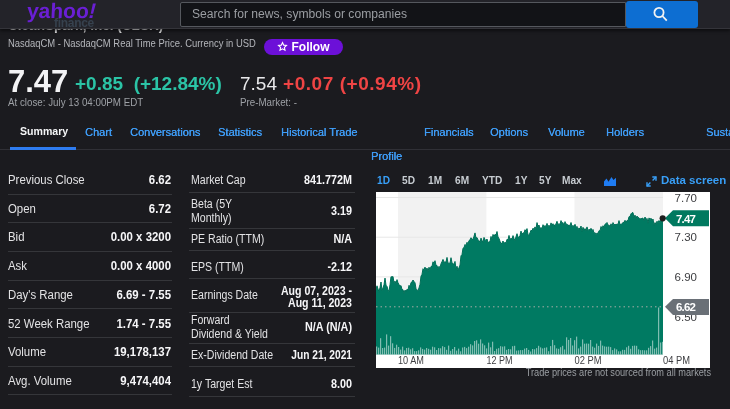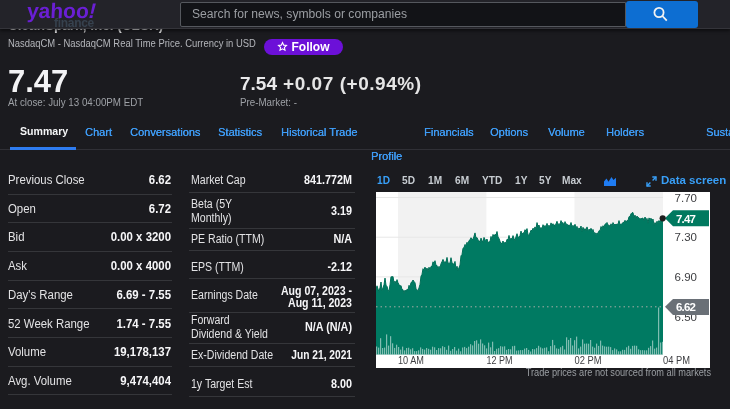--- a/index.html
+++ b/index.html
@@ -18,23 +18,24 @@
       <circle cx="9" cy="7.5" r="4.6" fill="none" stroke="#f2f2f2" stroke-width="1.8"></circle>
       <line x1="12.4" y1="11" x2="16.8" y2="15.6" stroke="#f2f2f2" stroke-width="1.8"></line>
     </svg>
 <div class="ab" style="top:36.95px;font-size:11.5px;line-height:13.5px;color:#b4b6bb;font-weight:400;left:8.0px;transform:scaleX(0.82);transform-origin:0 50%;">NasdaqCM - NasdaqCM Real Time Price. Currency in USD</div>
 <div class="ab" style="left:264px;top:38.5px;width:79px;height:16.5px;background:#6c10d8;border-radius:9px"></div>
 <svg class="ab" style="left:277px;top:41px" width="11" height="11" viewBox="0 0 24 24">
       <path d="M12 3.5l2.6 5.6 6.1.7-4.5 4.2 1.2 6-5.4-3-5.4 3 1.2-6-4.5-4.2 6.1-.7z" fill="none" stroke="#fff" stroke-width="2.4"></path>
     </svg>
 <div class="ab" style="top:40.00px;font-size:12px;line-height:14px;color:#ffffff;font-weight:700;left:291.5px;">Follow</div>
 <div class="ab" style="top:65.80px;font-size:31px;line-height:31px;color:#f3f3f5;font-weight:700;left:8.0px;">7.47</div>
+<div class="ab" style="top:73.90px;font-size:19px;line-height:19px;color:#2bc4a6;font-weight:700;left:75.0px;">+0.85&nbsp; (+12.84%)</div>
 <div class="ab" style="top:95.55px;font-size:11.5px;line-height:13.5px;color:#9ea1a6;font-weight:400;left:8.0px;transform:scaleX(0.85);transform-origin:0 50%;">At close: July 13 04:00PM EDT</div>
-<div class="ab" style="top:73.90px;font-size:19px;line-height:19px;color:#e9e9eb;font-weight:700;left:240.0px;">7.54</div>
-<div class="ab" style="top:73.90px;font-size:19px;line-height:19px;color:#e5e5e5;font-weight:700;left:283.0px;letter-spacing:.55px;">+0.07 (+0.94%)</div>
+<div class="ab" style="top:73.90px;font-size:19px;line-height:19px;color:#e9e9eb;font-weight:400;left:240.0px;">7.54</div>
+<div class="ab" style="top:73.90px;font-size:19px;line-height:19px;color:#ef4444;font-weight:700;left:283.0px;letter-spacing:.55px;">+0.07 (+0.94%)</div>
 <div class="ab" style="top:95.55px;font-size:11.5px;line-height:13.5px;color:#9ea1a6;font-weight:400;left:240.0px;transform:scaleX(0.85);transform-origin:0 50%;">Pre-Market: -</div>
 <div class="ab" style="left:0;top:118px;width:730px;height:32px;border-bottom:1px solid #303036"></div>
 <div class="ab" style="left:10px;top:146.5px;width:66px;height:3px;background:#2e7cf0"></div>
 <div class="ab" style="top:125.25px;font-size:11.5px;line-height:13.5px;color:#f5f6f7;font-weight:700;left:20.0px;transform:scaleX(0.92);transform-origin:0 50%;">Summary</div>
 <div class="ab" style="top:125.50px;font-size:11px;line-height:13px;color:#3f9df7;font-weight:400;left:85.0px;text-shadow:.3px 0 0 #3f9df7;">Chart</div>
 <div class="ab" style="top:125.50px;font-size:11px;line-height:13px;color:#3f9df7;font-weight:400;left:130.0px;text-shadow:.3px 0 0 #3f9df7;">Conversations</div>
 <div class="ab" style="top:125.50px;font-size:11px;line-height:13px;color:#3f9df7;font-weight:400;left:218.0px;text-shadow:.3px 0 0 #3f9df7;">Statistics</div>
 <div class="ab" style="top:125.50px;font-size:11px;line-height:13px;color:#3f9df7;font-weight:400;left:281.0px;text-shadow:.3px 0 0 #3f9df7;">Historical Trade</div>
 <div class="ab" style="top:125.50px;font-size:11px;line-height:13px;color:#3f9df7;font-weight:400;left:371.0px;text-shadow:.3px 0 0 #3f9df7;margin-top:24px;">Profile</div>
 <div class="ab" style="top:125.50px;font-size:11px;line-height:13px;color:#3f9df7;font-weight:400;left:424.0px;text-shadow:.3px 0 0 #3f9df7;text-align:center;">Financials</div>

